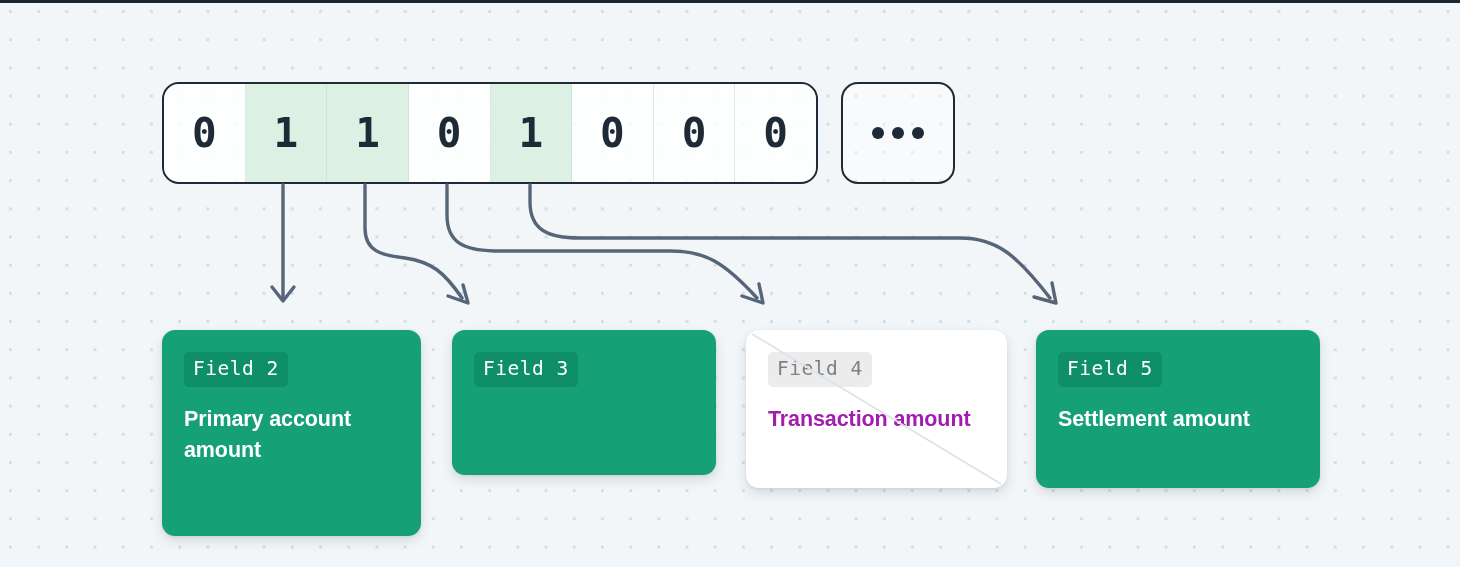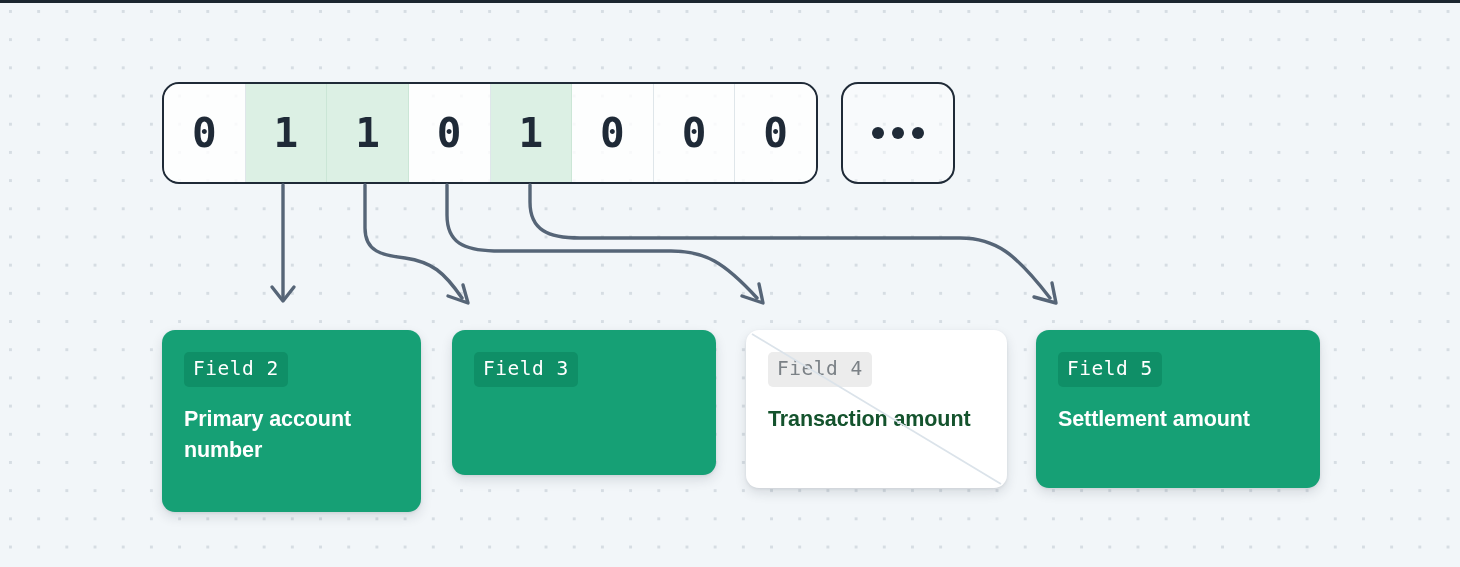--- a/index.html
+++ b/index.html
@@ -137,32 +137,32 @@
     color: #7b8186;
   }
   .card .title {
     margin-top: 17px;
     font-size: 21.5px;
     font-weight: 700;
     line-height: 1.48;
     letter-spacing: -0.1px;
   }
   .card.active .title { color: #ffffff; }
-  .card.disabled .title { color: #14532d; }
+  .card.disabled .title { color: #a21caf; }
 
   .card .strike {
     position: absolute;
     left: 0;
     top: 0;
     width: 100%;
     height: 100%;
     pointer-events: none;
   }
 
-  #card-field2 { left: 162px; top: 330px; width: 259px; height: 182px; }
+  #card-field2 { left: 162px; top: 330px; width: 259px; height: 206px; }
   #card-field3 { left: 452px; top: 330px; width: 264px; height: 145px; }
   #card-field4 { left: 746px; top: 330px; width: 261px; height: 158px; }
   #card-field5 { left: 1036px; top: 330px; width: 284px; height: 158px; }
 </style>
 </head>
 <body>
 
 <div id="canvas">
 
   <div id="top-band"></div>
@@ -198,21 +198,21 @@
       <path d="M 447 185 L 447 215 C 447 243 464 250 494 251 L 671 251 C 705 251 724 262 757 298"></path>
       <path d="M 742 296 L 763 303 L 759 284"></path>
 
       <path d="M 530 185 L 530 202 C 530 230 548 238 580 238 L 960 238 C 996 238 1016 254 1050 298"></path>
       <path d="M 1034 297 L 1056 303 L 1052 283"></path>
     </g>
   </svg>
 
   <div class="card active" id="card-field2">
     <span class="badge">Field 2</span>
-    <div class="title">Primary account number</div>
+    <div class="title">Primary account amount</div>
   </div>
 
   <div class="card active" id="card-field3">
     <span class="badge">Field 3</span>
   </div>
 
   <div class="card disabled" id="card-field4">
     <span class="badge">Field 4</span>
     <div class="title">Transaction amount</div>
     <svg class="strike" viewBox="0 0 261 158" preserveAspectRatio="none" xmlns="http://www.w3.org/2000/svg">

